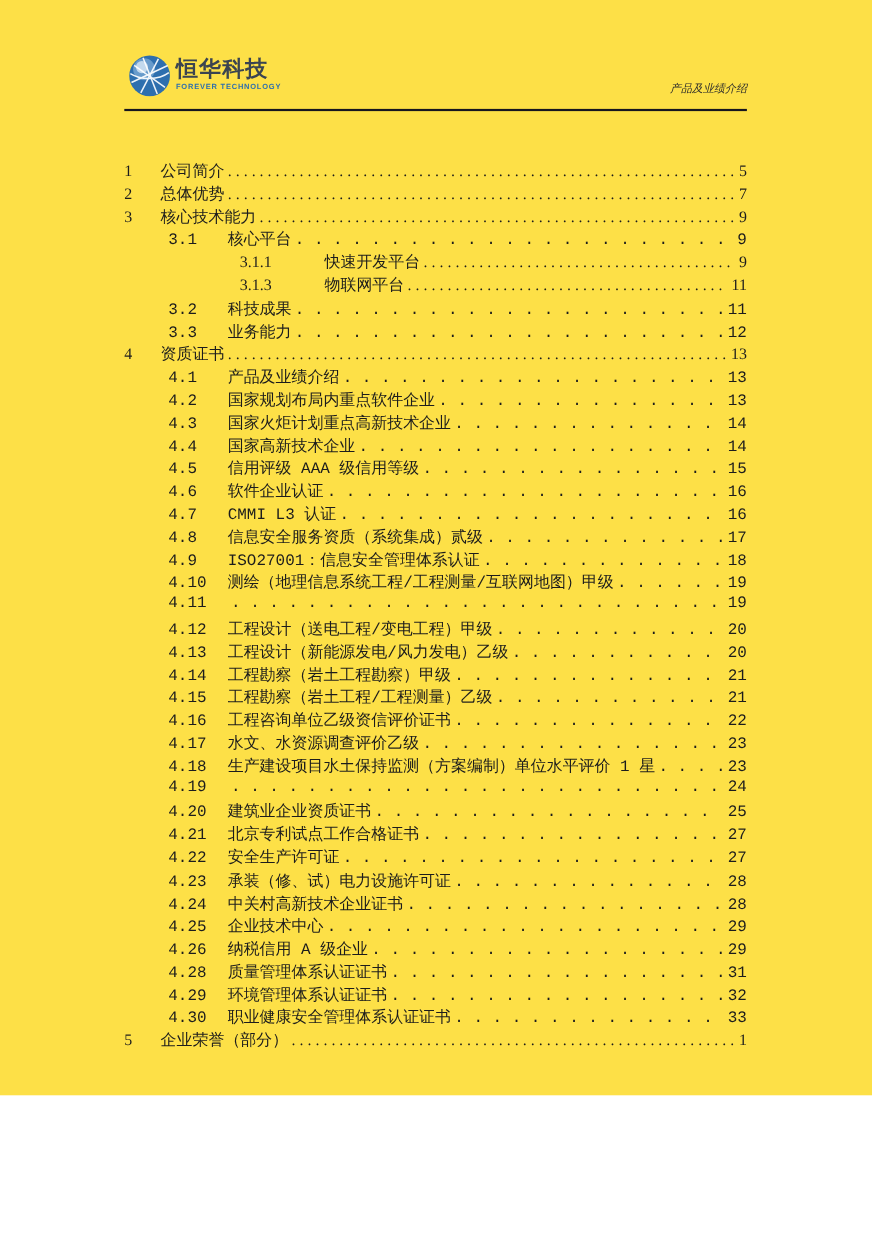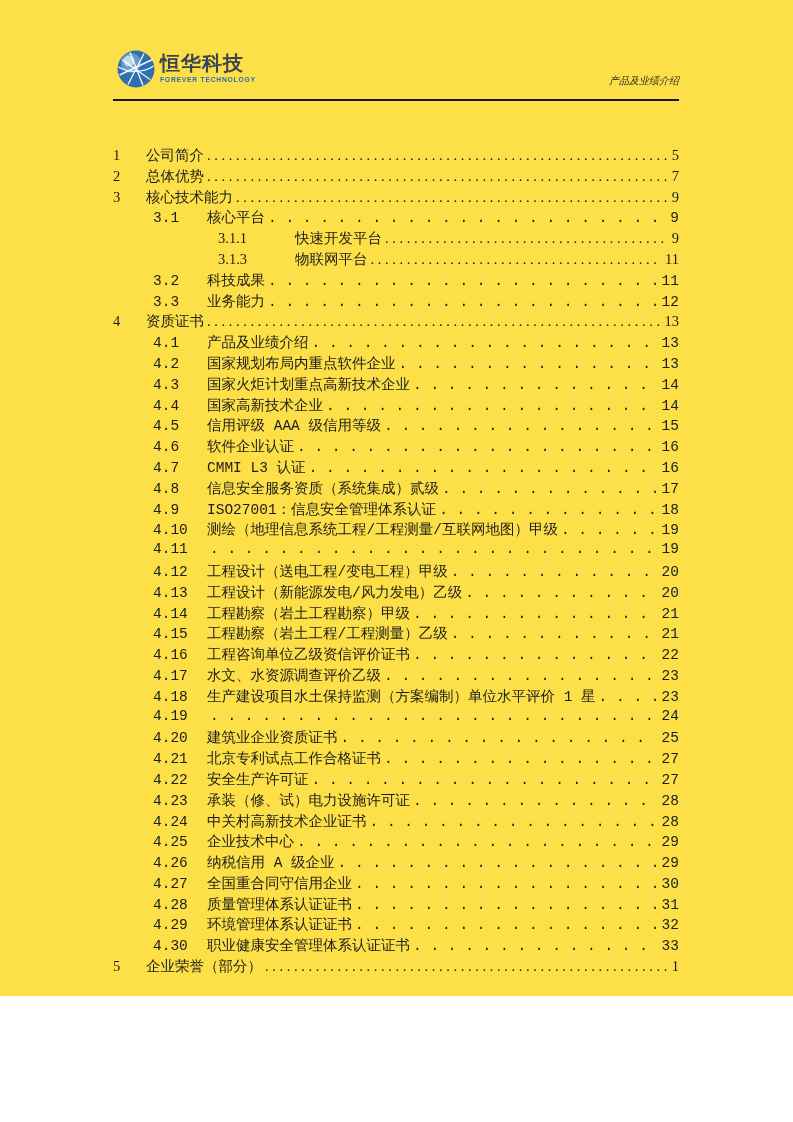--- a/index.html
+++ b/index.html
@@ -353,26 +353,20 @@
         <span class="toc-dots"></span>
         <span class="toc-page">29</span>
       </div>
       <div class="toc-row lvl2">
         <span class="toc-num">4.26</span>
         <span class="toc-label">纳税信用 A 级企业</span>
         <span class="toc-dots"></span>
         <span class="toc-page">29</span>
       </div>
       <div class="toc-row lvl2">
-        <span class="toc-num">4.27</span>
-        <span class="toc-label">全国重合同守信用企业</span>
-        <span class="toc-dots"></span>
-        <span class="toc-page">30</span>
-      </div>
-      <div class="toc-row lvl2">
         <span class="toc-num">4.28</span>
         <span class="toc-label">质量管理体系认证证书</span>
         <span class="toc-dots"></span>
         <span class="toc-page">31</span>
       </div>
       <div class="toc-row lvl2">
         <span class="toc-num">4.29</span>
         <span class="toc-label">环境管理体系认证证书</span>
         <span class="toc-dots"></span>
         <span class="toc-page">32</span>

